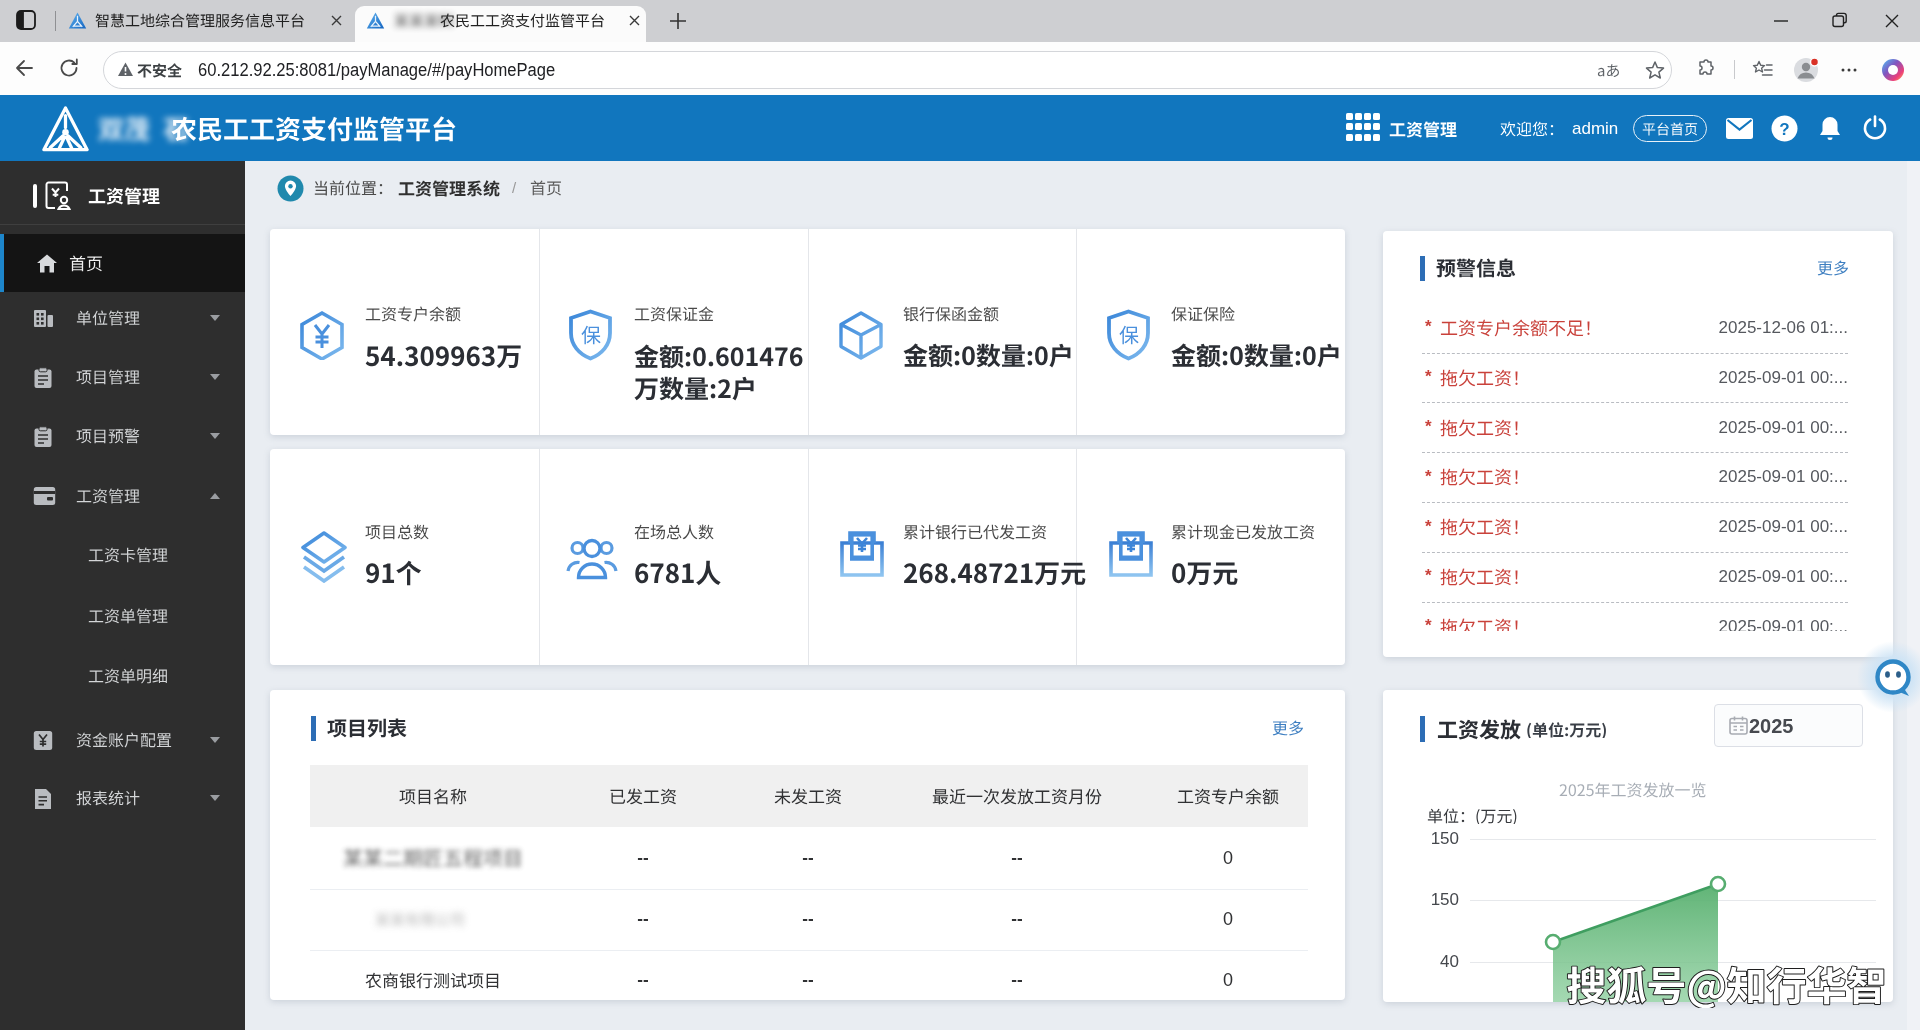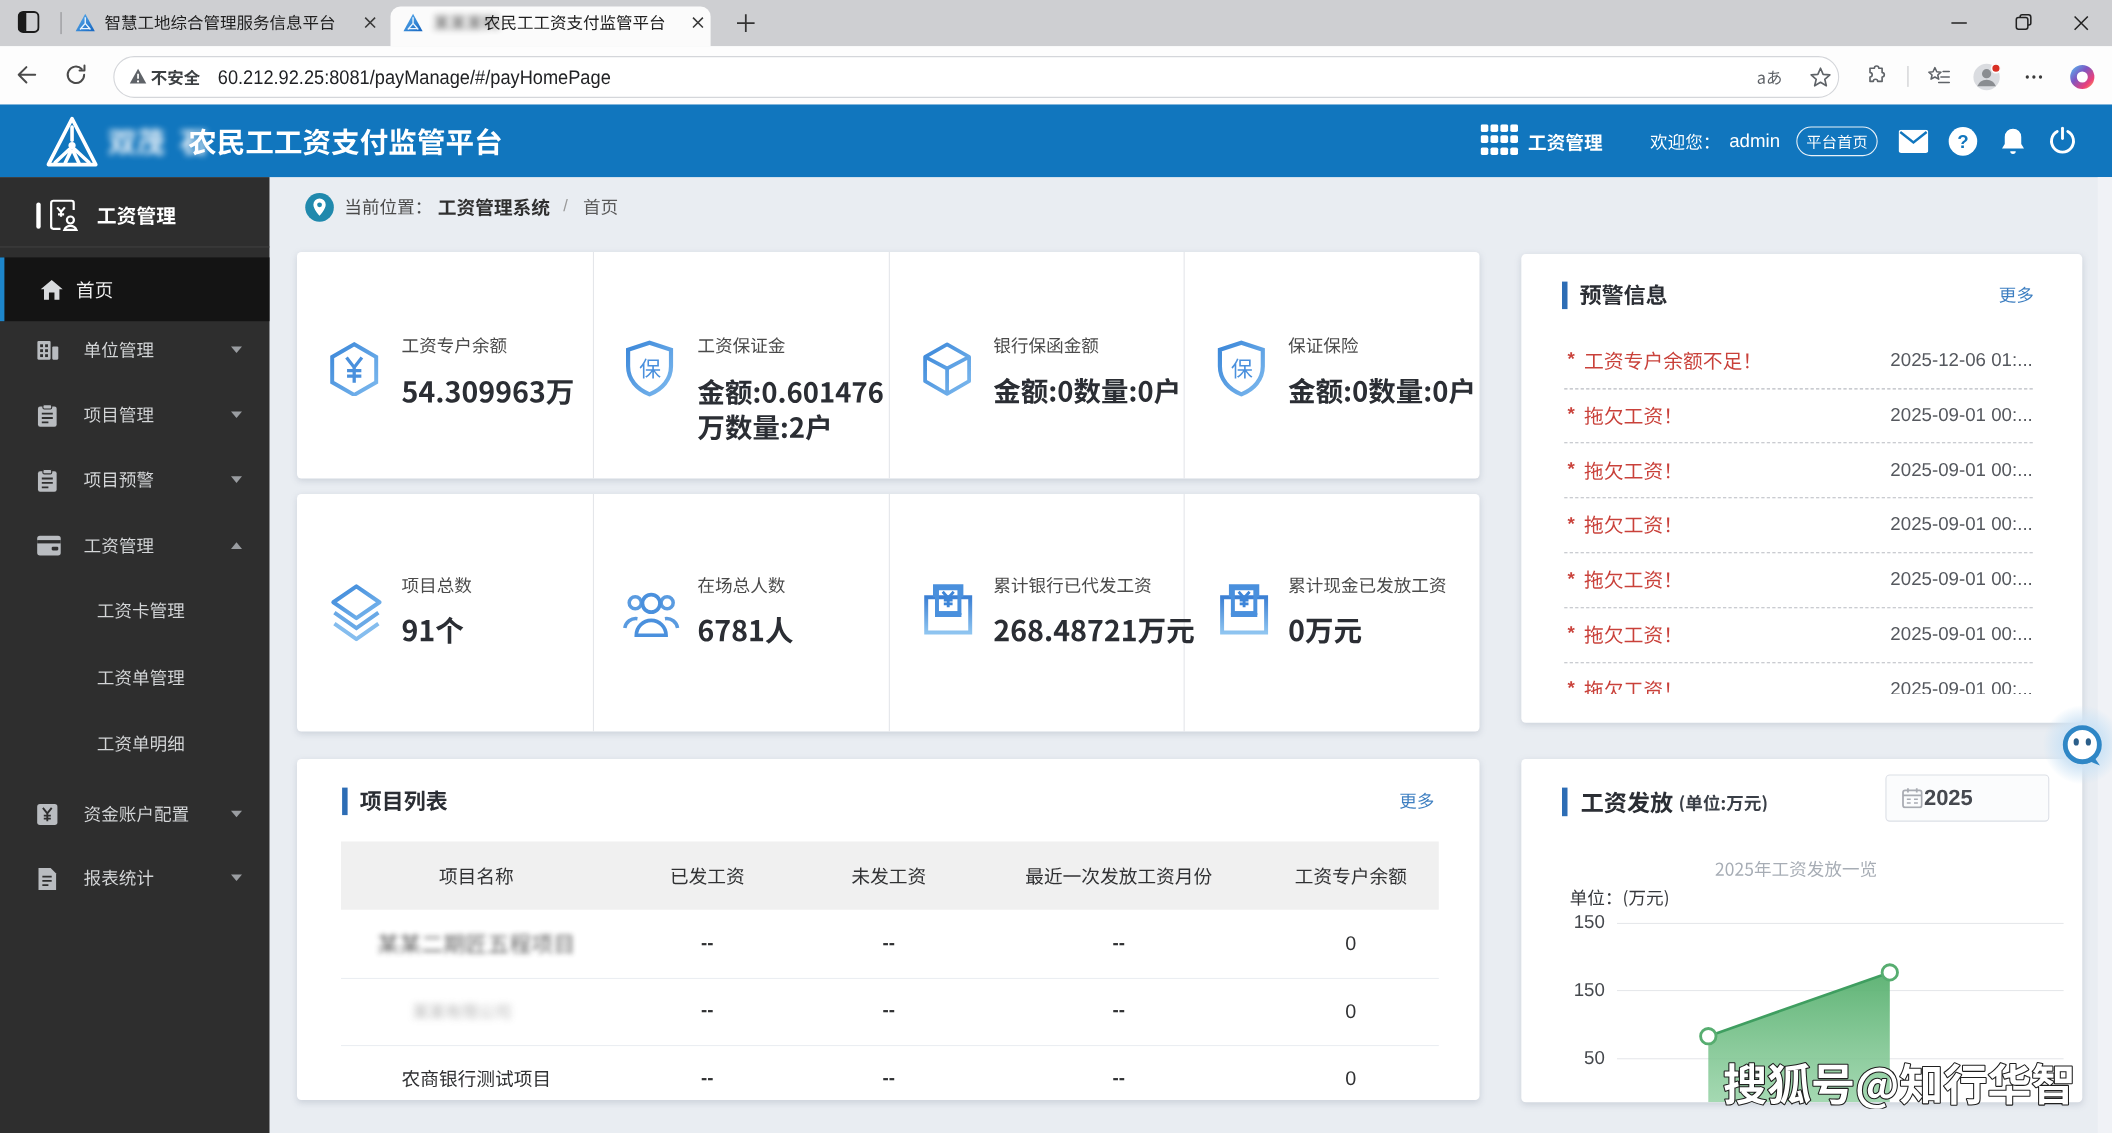--- a/index.html
+++ b/index.html
@@ -1239,21 +1239,21 @@
   </div>
 <div style="position:absolute;left:1459.0px;top:825.8px;width:0;font-size:17px;font-weight:400;color:#45484d;line-height:25.5px;white-space:nowrap;display:flex;justify-content:flex-end;">
     <span>150</span>
   </div>
 <div class="abs" style="left:1470px;top:838.5px;width:406px;height:1px;background:#e6e8eb"></div>
 <div style="position:absolute;left:1459.0px;top:886.8px;width:0;font-size:17px;font-weight:400;color:#45484d;line-height:25.5px;white-space:nowrap;display:flex;justify-content:flex-end;">
     <span>150</span>
   </div>
 <div class="abs" style="left:1470px;top:899.5px;width:406px;height:1px;background:#e6e8eb"></div>
 <div style="position:absolute;left:1459.0px;top:948.8px;width:0;font-size:17px;font-weight:400;color:#45484d;line-height:25.5px;white-space:nowrap;display:flex;justify-content:flex-end;">
-    <span>50</span>
+    <span>40</span>
   </div>
 <div class="abs" style="left:1470px;top:961.5px;width:406px;height:1px;background:#e6e8eb"></div>
 <svg class="abs" style="left:1540px;top:870px" width="200" height="132" viewBox="0 0 200 132">
       <defs>
       <linearGradient id="ag" x1="0" y1="0" x2="0" y2="1">
         <stop offset="0" stop-color="#58b06f" stop-opacity=".95"></stop>
         <stop offset="1" stop-color="#8ecf9f" stop-opacity=".8"></stop>
       </linearGradient>
     </defs>
       <path d="M13 72 L178 14 V132 H13 Z" fill="url(#ag)"></path>

